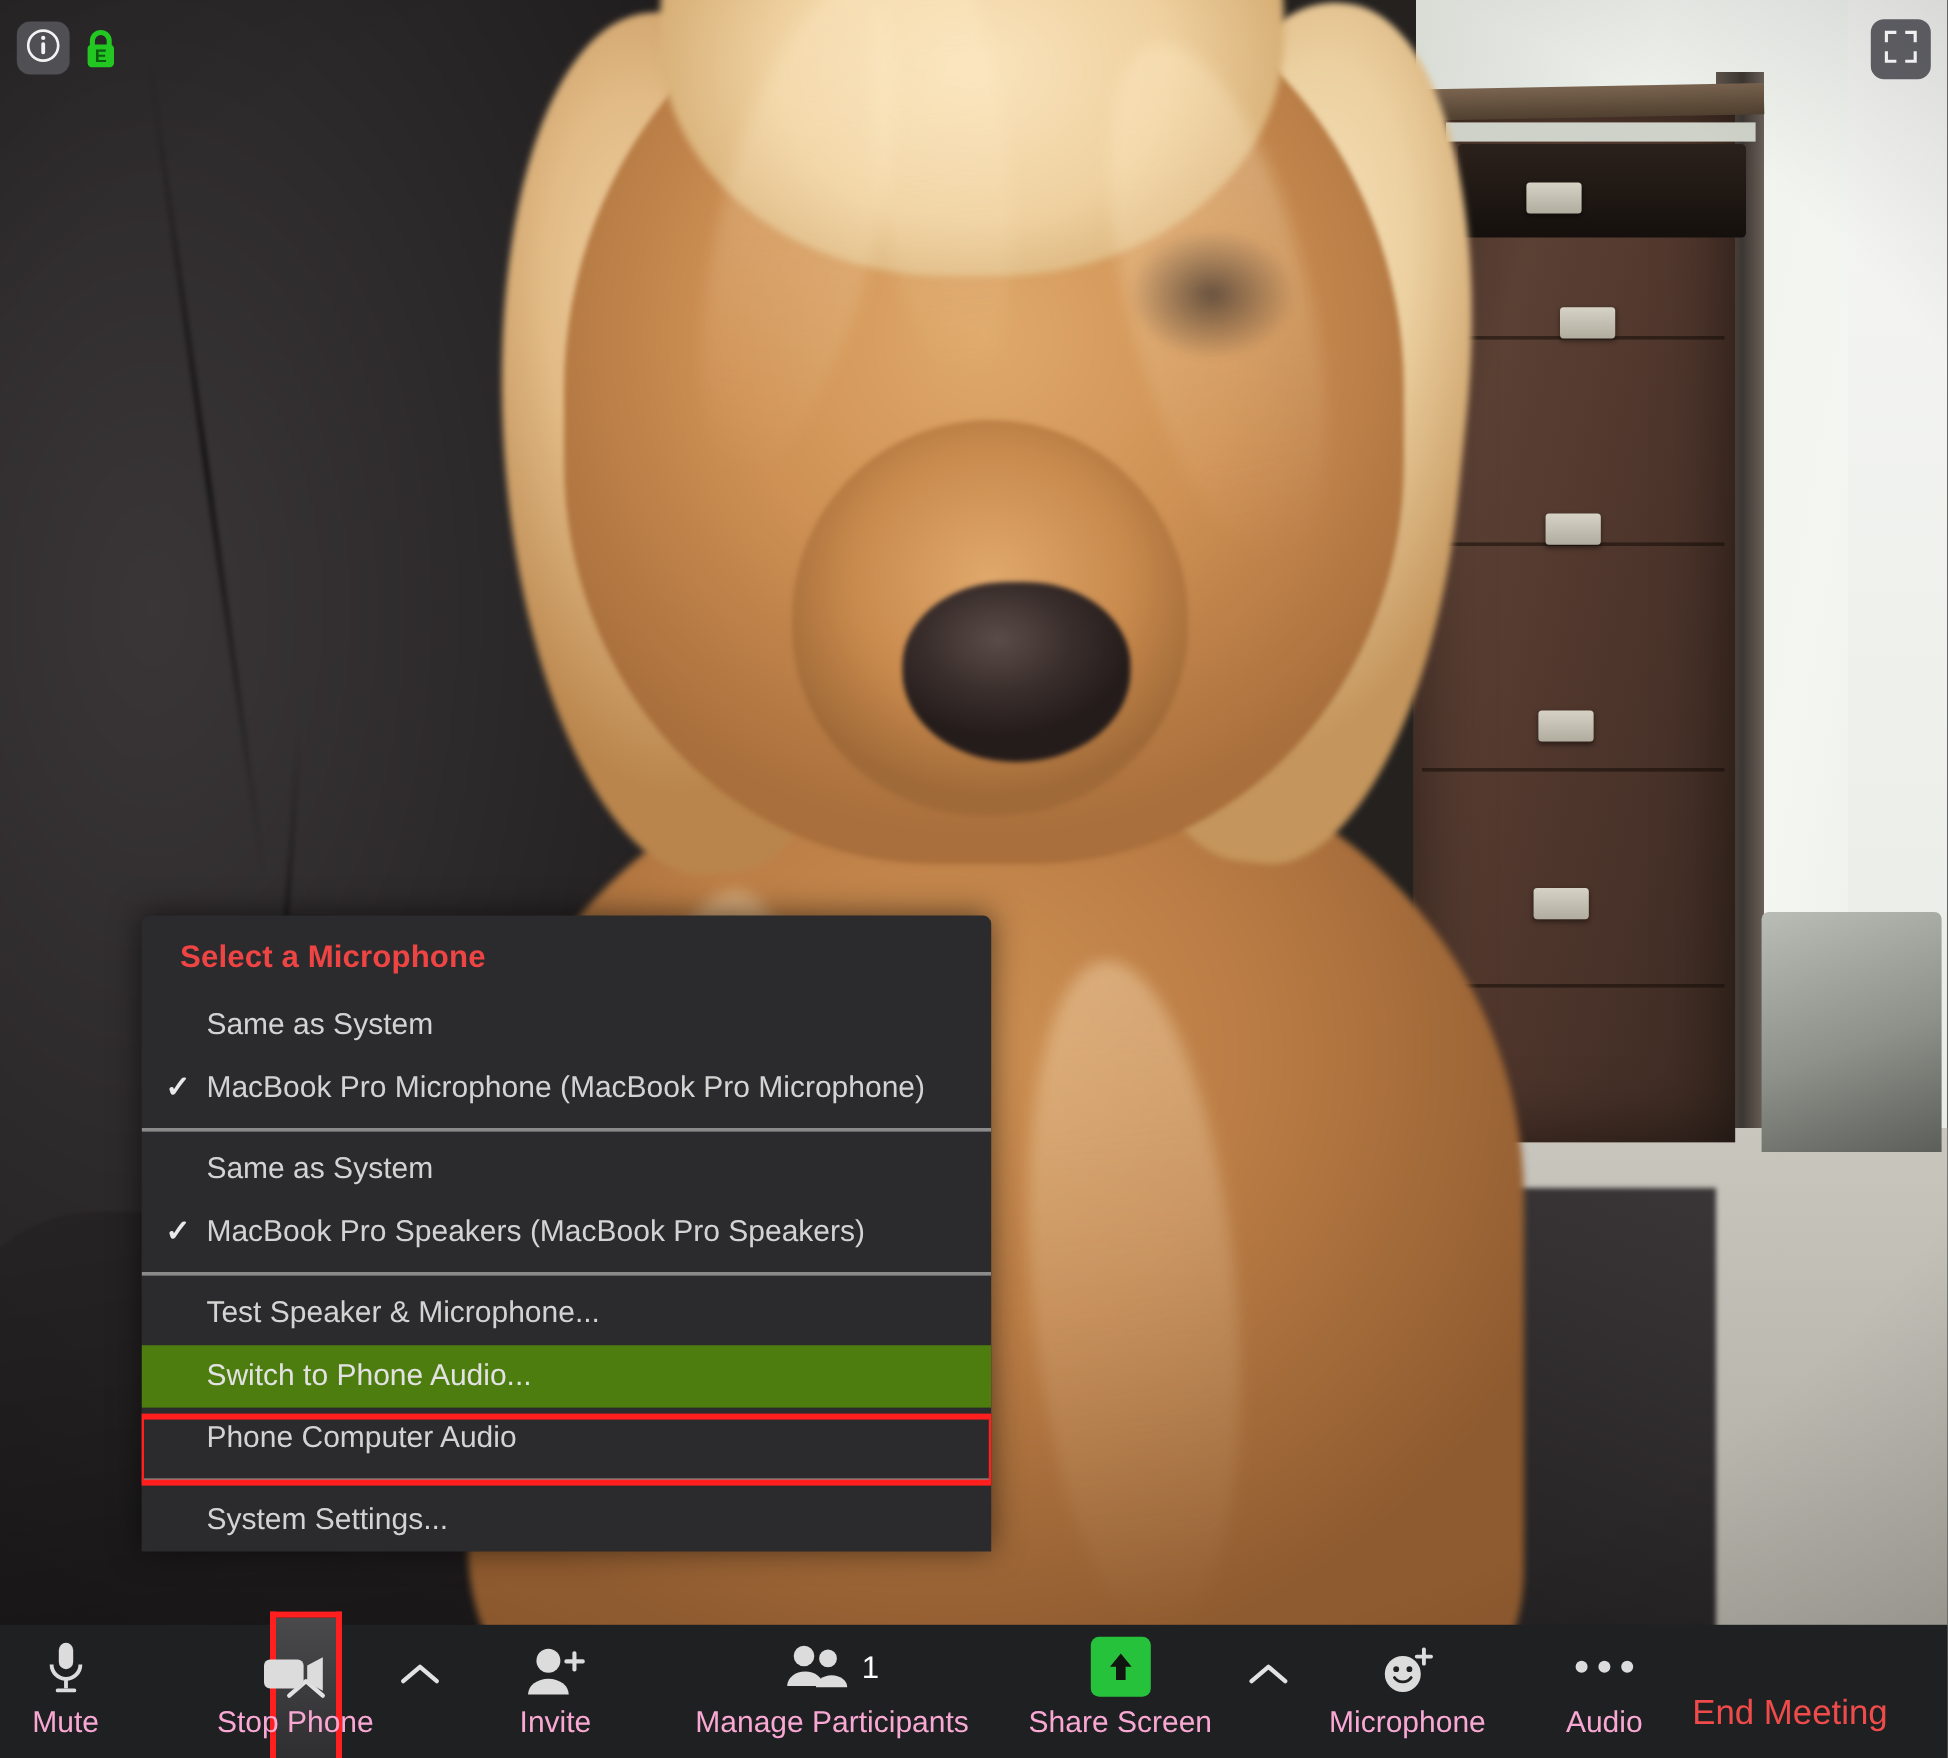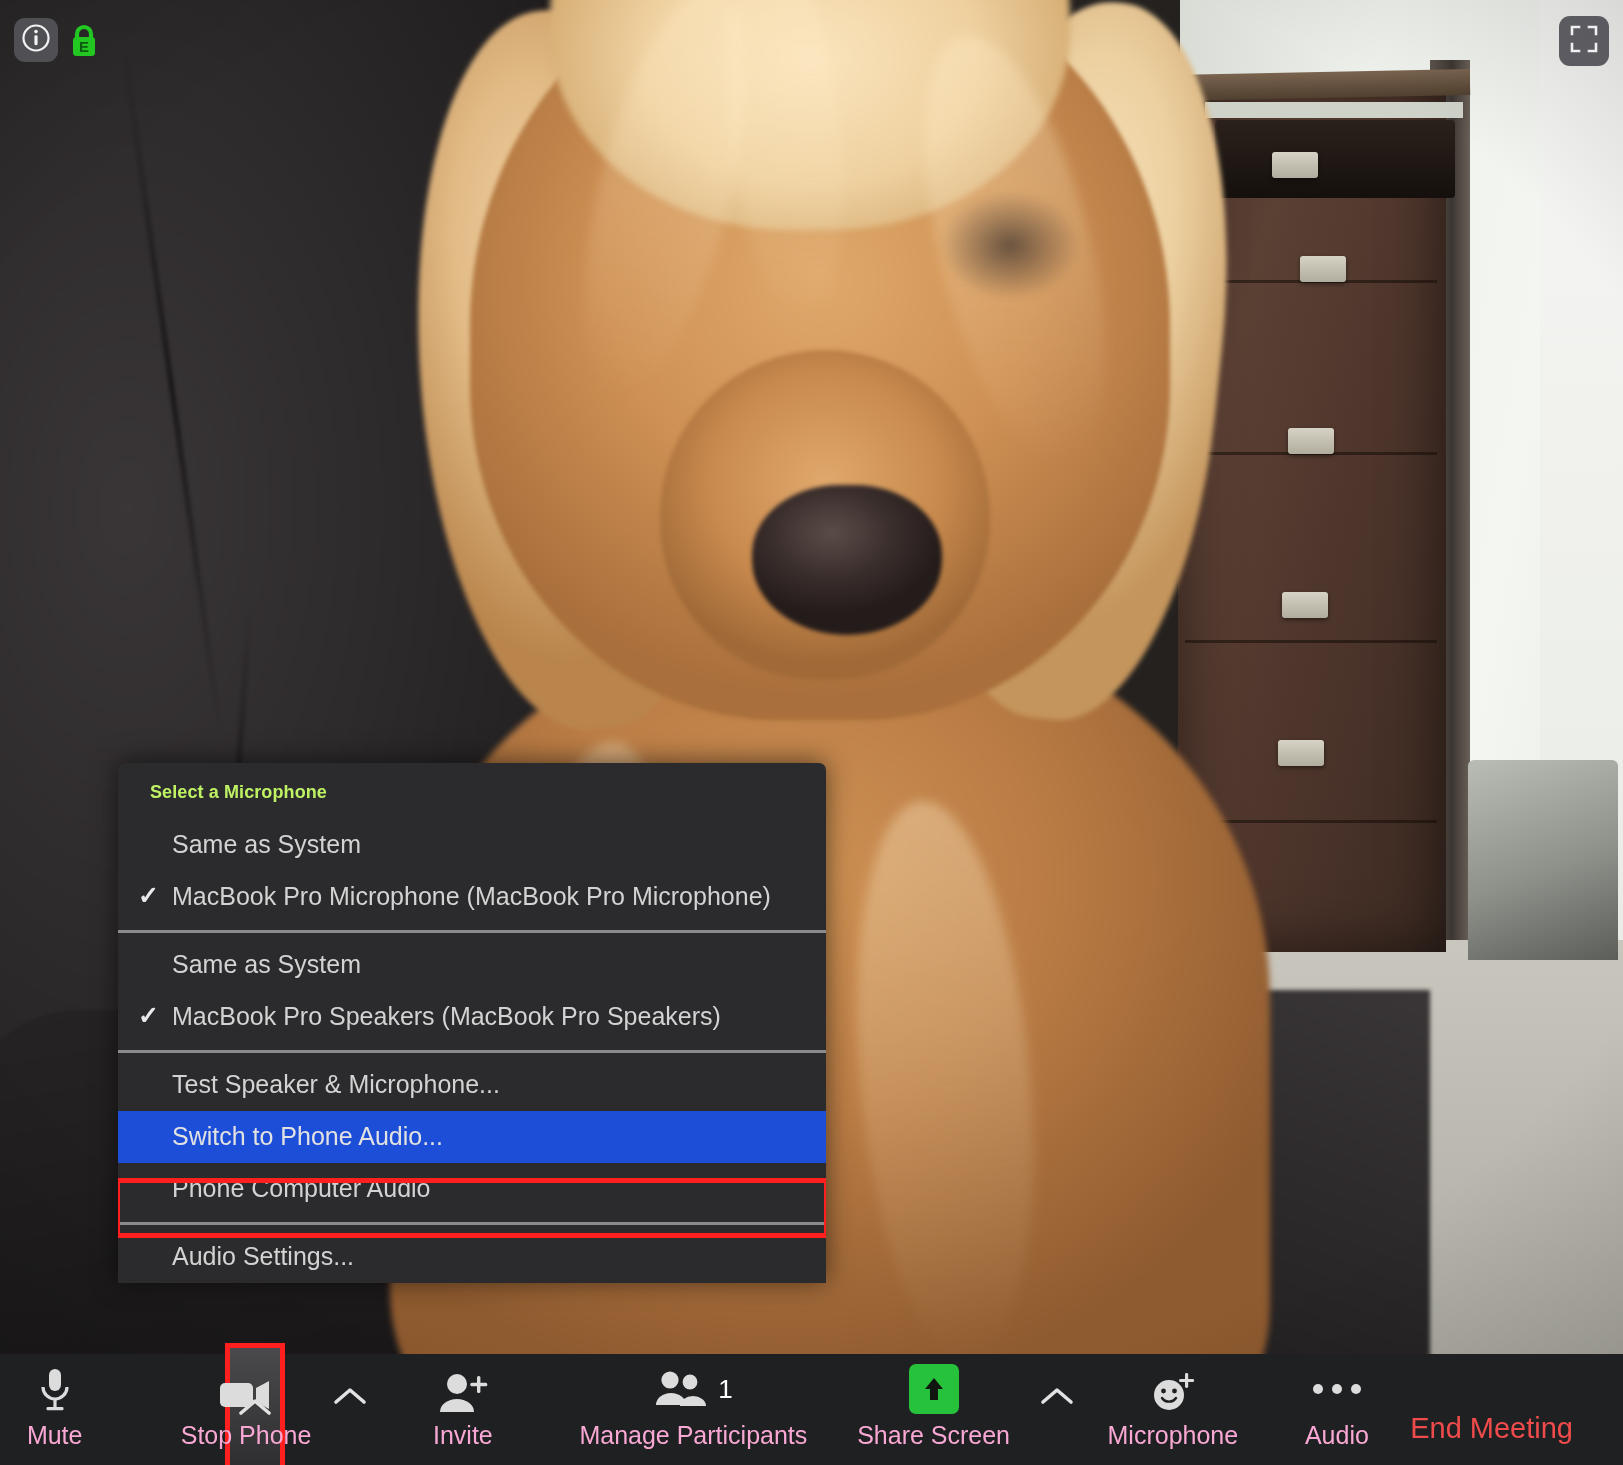--- a/index.html
+++ b/index.html
@@ -170,36 +170,36 @@
   
   .menu {
     position:absolute; left:118px; top:799px; width:708px;
     background:#2b2b2d;
     border-radius:7px 7px 0 0;
     box-shadow:0 -2px 26px rgba(0,0,0,.55);
     overflow:hidden;
     padding-top:1px;
   }
   .menu-header {
-    color:#bef264; font-size:18px; font-weight:bold;
+    color:#ef4444; font-size:26px; font-weight:bold;
     padding:18px 0 16px 32px; letter-spacing:.1px;
   }
   .menu-item {
     color:#d3d3d3; font-size:25px; font-weight:400;
     padding:11px 0 12px 54px;
     position:relative;
     white-space:nowrap;
   }
   .menu-item.checked::before {
     content:"\2713";
     position:absolute; left:20px; top:10px;
     color:#e9e9e9; font-size:25px; font-weight:bold;
   }
   .menu-item.highlight {
-    background:#1d4ed8;
+    background:#4d7c0f;
     color:#e2e2e2;
   }
   .menu-sep { height:3px; background:#8b8b8b; margin:7px 0 0 0; }
   .menu-sep + .menu-item, .menu-sep + .menu-header { margin-top:6px; }
   .menu-redbox {
     position:absolute; left:-3px; right:-3px;
     border:5px solid #ff1f1f;
     pointer-events:none;
     box-sizing:border-box;
   }
@@ -329,21 +329,21 @@
       <div class="menu-item">Same as System</div>
       <div class="menu-item checked">MacBook Pro Microphone (MacBook Pro Microphone)</div>
       <div class="menu-sep"></div>
       <div class="menu-item">Same as System</div>
       <div class="menu-item checked">MacBook Pro Speakers (MacBook Pro Speakers)</div>
       <div class="menu-sep"></div>
       <div class="menu-item">Test Speaker &amp; Microphone...</div>
       <div class="menu-item highlight">Switch to Phone Audio...</div>
       <div class="menu-item">Phone Computer Audio</div>
       <div class="menu-sep"></div>
-      <div class="menu-item">Audio Settings...</div>
+      <div class="menu-item">System Settings...</div>
       <div class="menu-redbox" style="top: 415px; height: 60px;"></div>
     </div>
 
   <div class="toolbar">
 
     <div class="tb-item" style="width:112px">
       <div class="tb-icon">
         <svg width="34" height="48" viewBox="0 0 34 48">
           <rect x="11" y="3" width="12" height="22" rx="6" fill="#dcdcdc"></rect>
           <path d="M5 21 a12 12 0 0 0 24 0" fill="none" stroke="#dcdcdc" stroke-width="3.2"></path>

